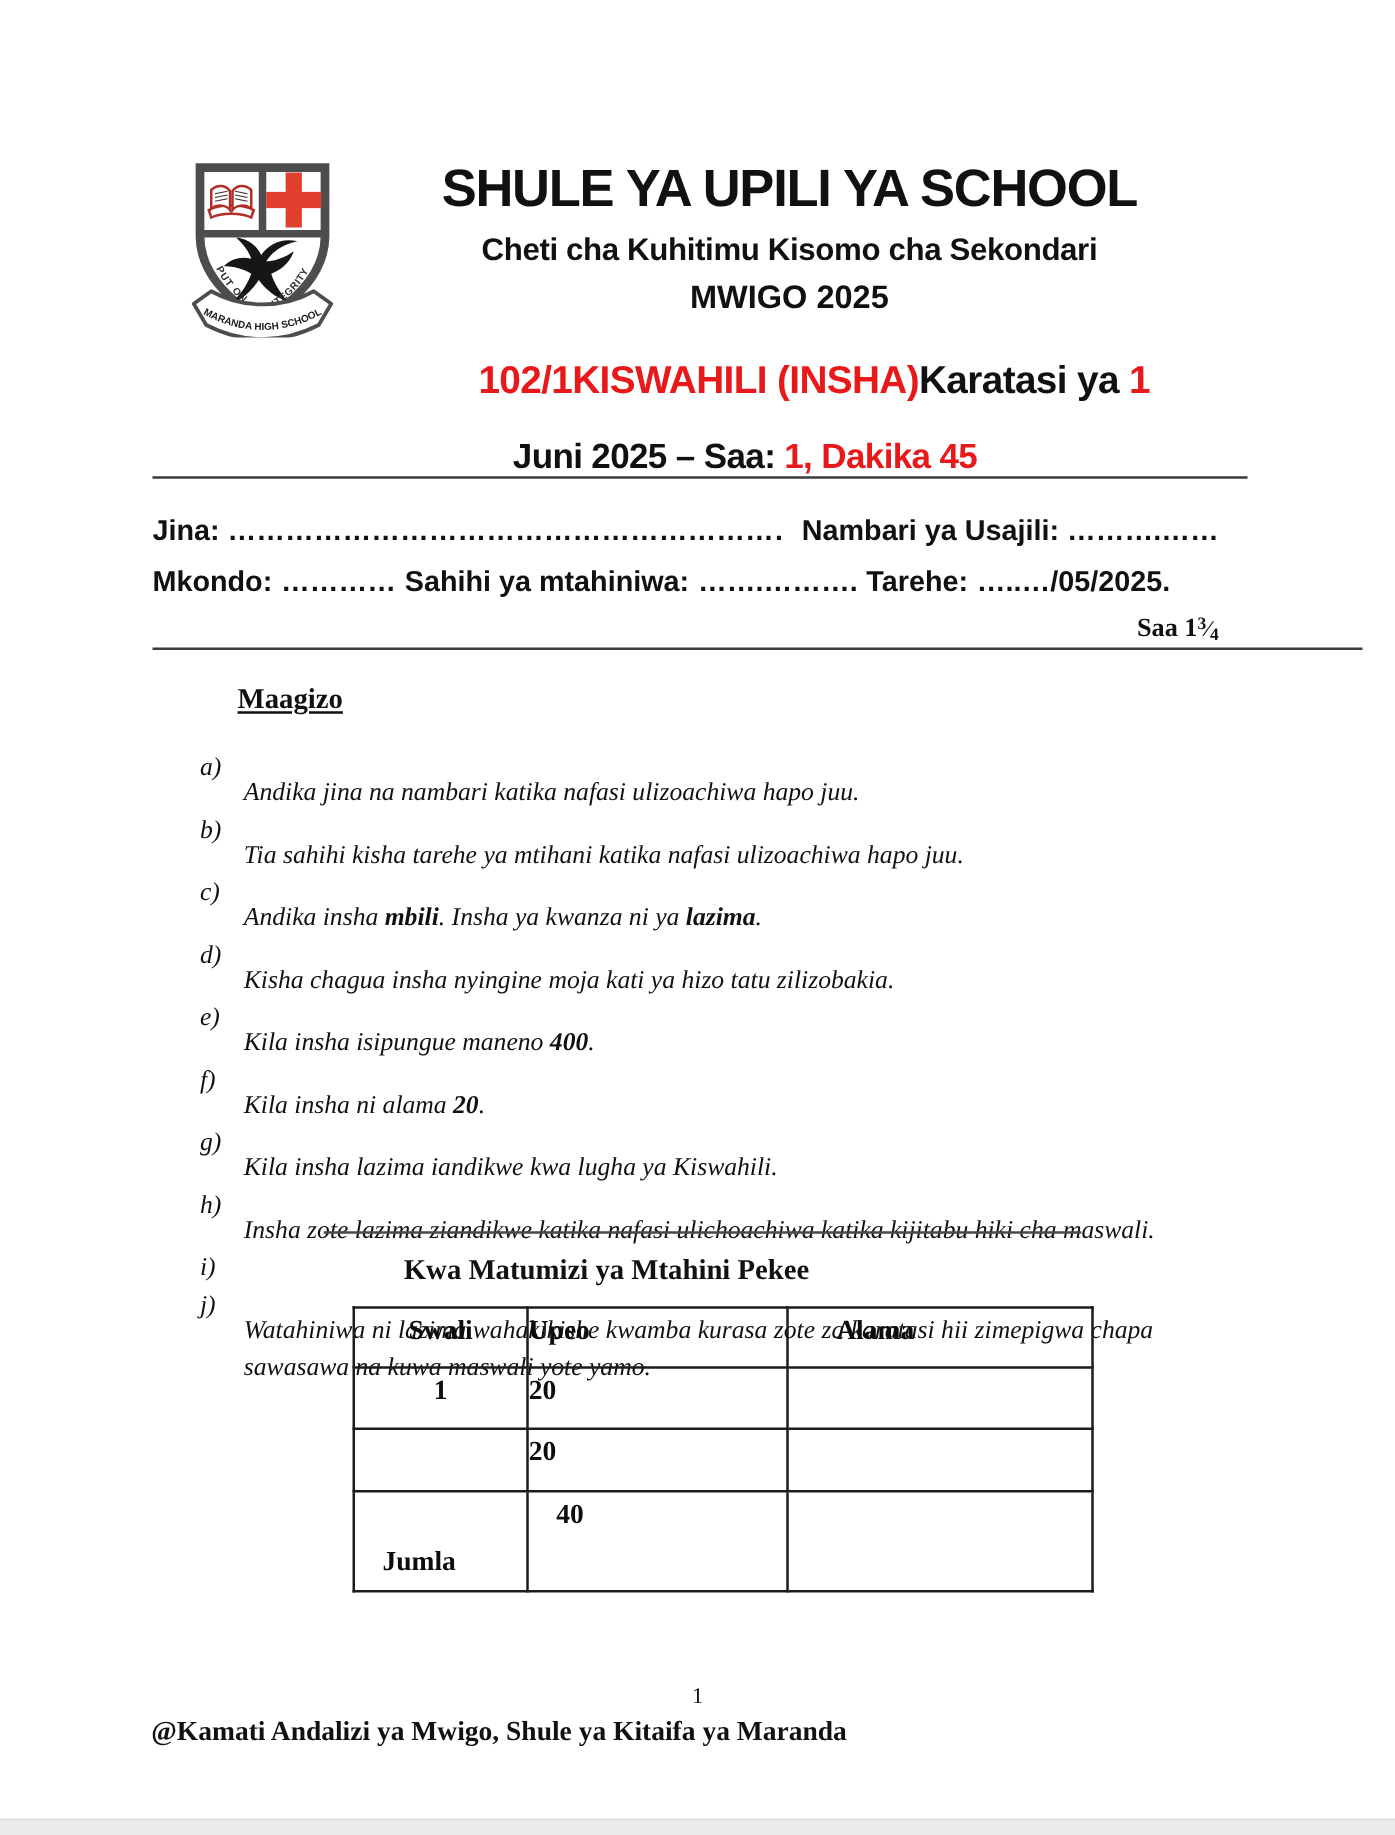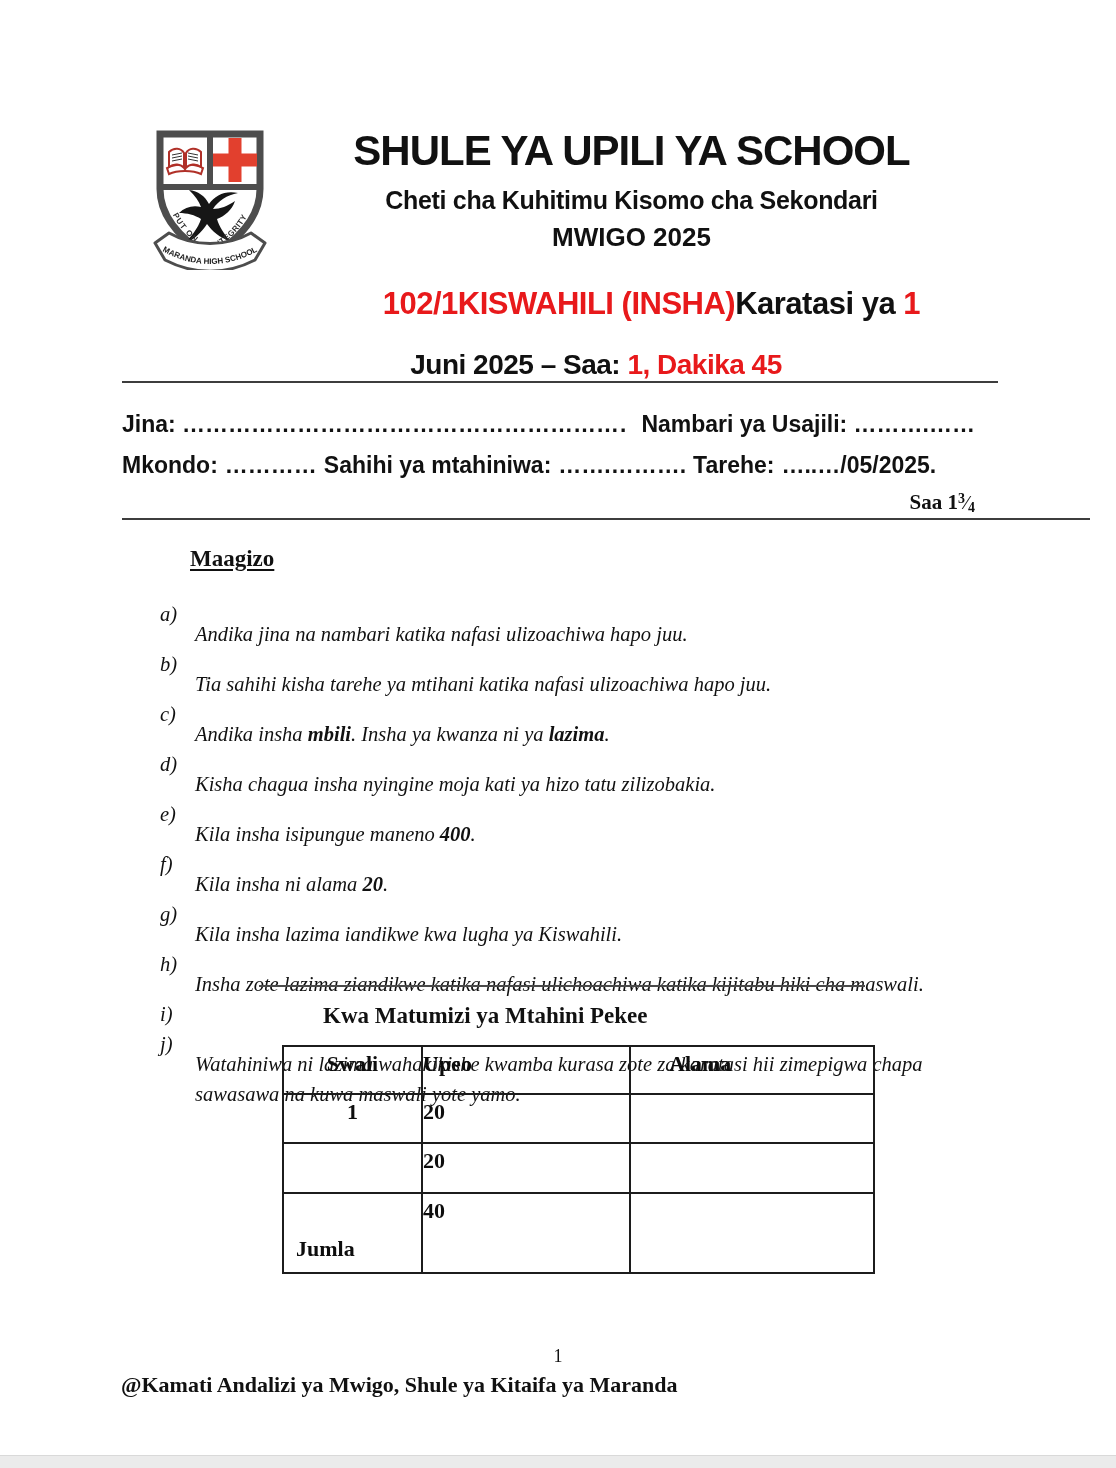--- a/index.html
+++ b/index.html
@@ -79,21 +79,21 @@
   }
   table.score th,table.score td{
     border:2px solid #1c1c1c;vertical-align:top;padding:4px 0 0 0;
   }
   table.score .c0{width:139px;text-align:center;}
   table.score .c1{width:208px;text-align:left;}
   table.score .c2{width:244px;text-align:left;padding-left:38px;}
   table.score tr.hrow th{height:48px;}
   table.score tr.r0 td{height:49px;}
   table.score tr.r1 td{height:50px;}
-  table.score tr.r2 td{height:80px;}
+  table.score tr.r2 td{height:80px;padding-left:22px;}
   table.score td.jumla{text-align:left;padding-left:12px;padding-top:42px;}
   
   .page-number{position:absolute;left:0;right:0;top:1346px;text-align:center;font-family:var(--serif);font-size:18px;}
   .footer-credit{position:absolute;left:121px;top:1372px;font-family:var(--serif);font-weight:700;font-size:22px;}
   .page-edge-band{position:absolute;left:0;right:0;top:1455px;height:13px;background:#ebebeb;border-top:1px solid #d9d9d9;}
 </style>
 </head>
 <body>
 
 <div class="page">

